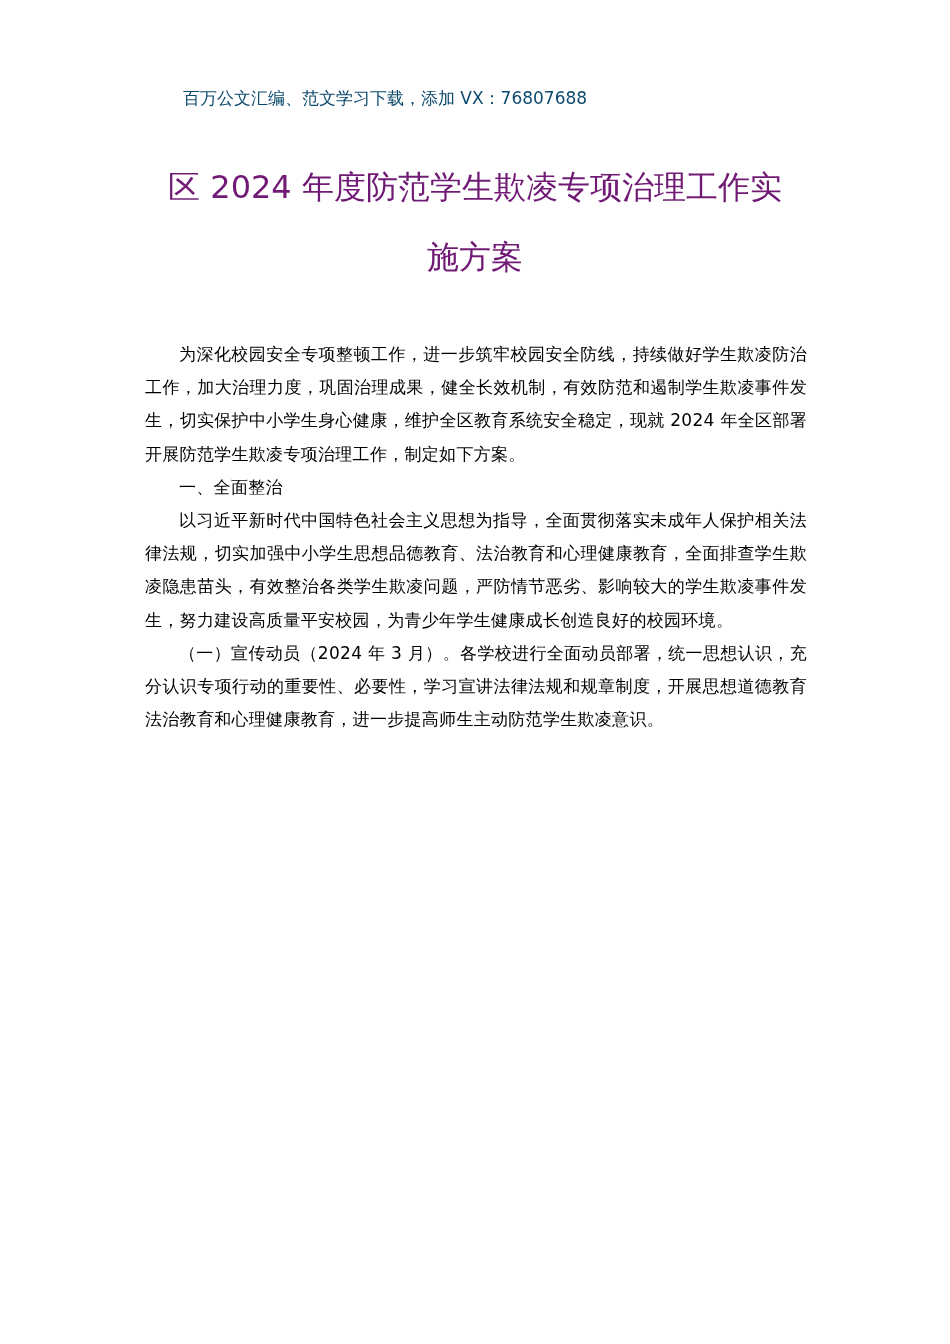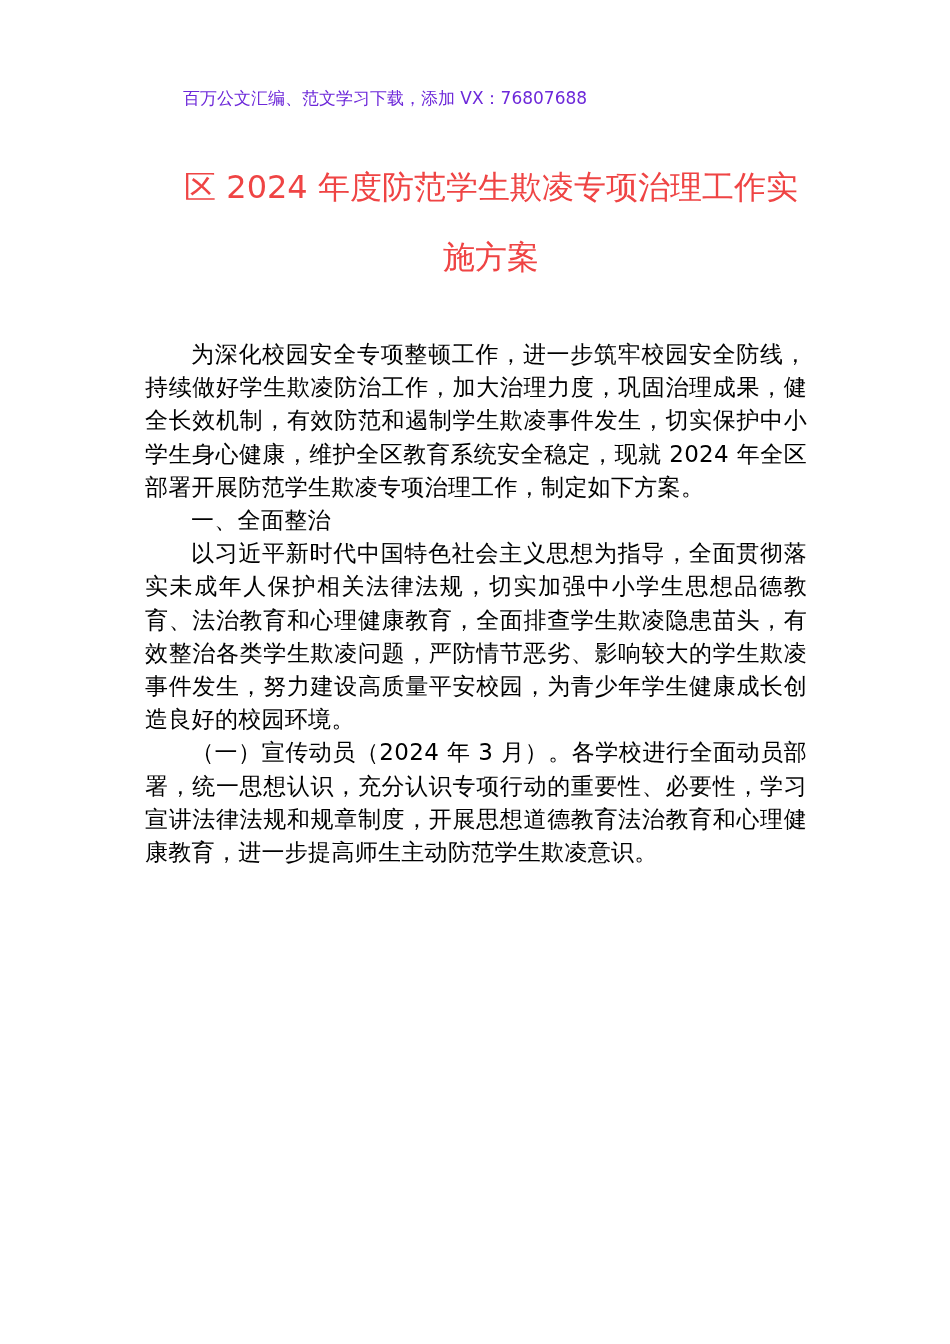--- a/index.html
+++ b/index.html
@@ -16,39 +16,39 @@
       color: #000000;
     }
     .watermark {
       position: absolute;
       top: 84px;
       left: 0;
       width: 770px;
       text-align: center;
       font-size: 17px;
       line-height: 28px;
-      color: #6d28d9;
+      color: #0c4a6e;
     }
     .title {
       position: absolute;
       top: 152px;
-      left: 116px;
+      left: 100px;
       width: 750px;
       text-align: center;
       font-family: "DejaVu Sans", "Liberation Sans", sans-serif;
       font-size: 32px;
       line-height: 70px;
-      color: #ef4444;
+      color: #701a75;
     }
     .body {
       position: absolute;
       top: 338px;
       left: 145px;
       width: 662px;
-      font-size: 23px;
+      font-size: 17px;
       line-height: 33.2px;
       text-align: justify;
       text-justify: inter-character;
       letter-spacing: 0.3px;
     }
     .body p {
       margin: 0;
       text-indent: 2em;
     }
     .body p.heading {

